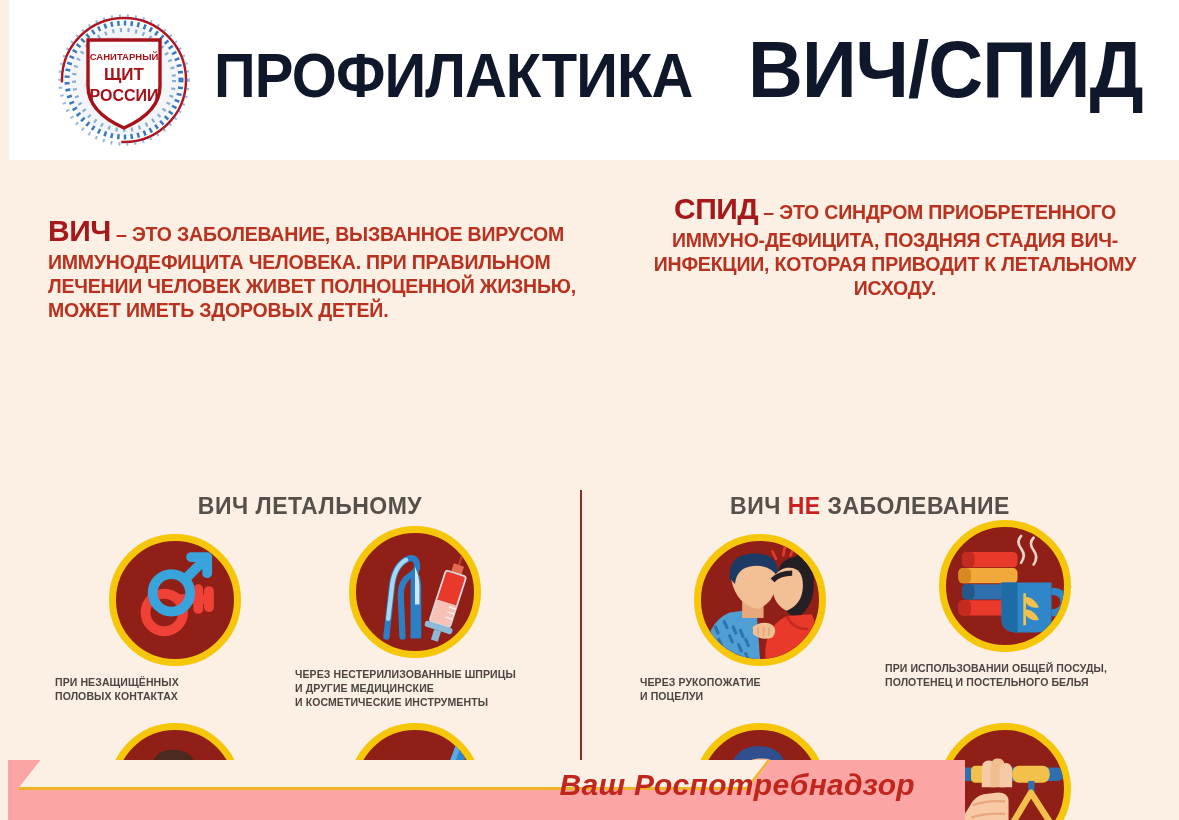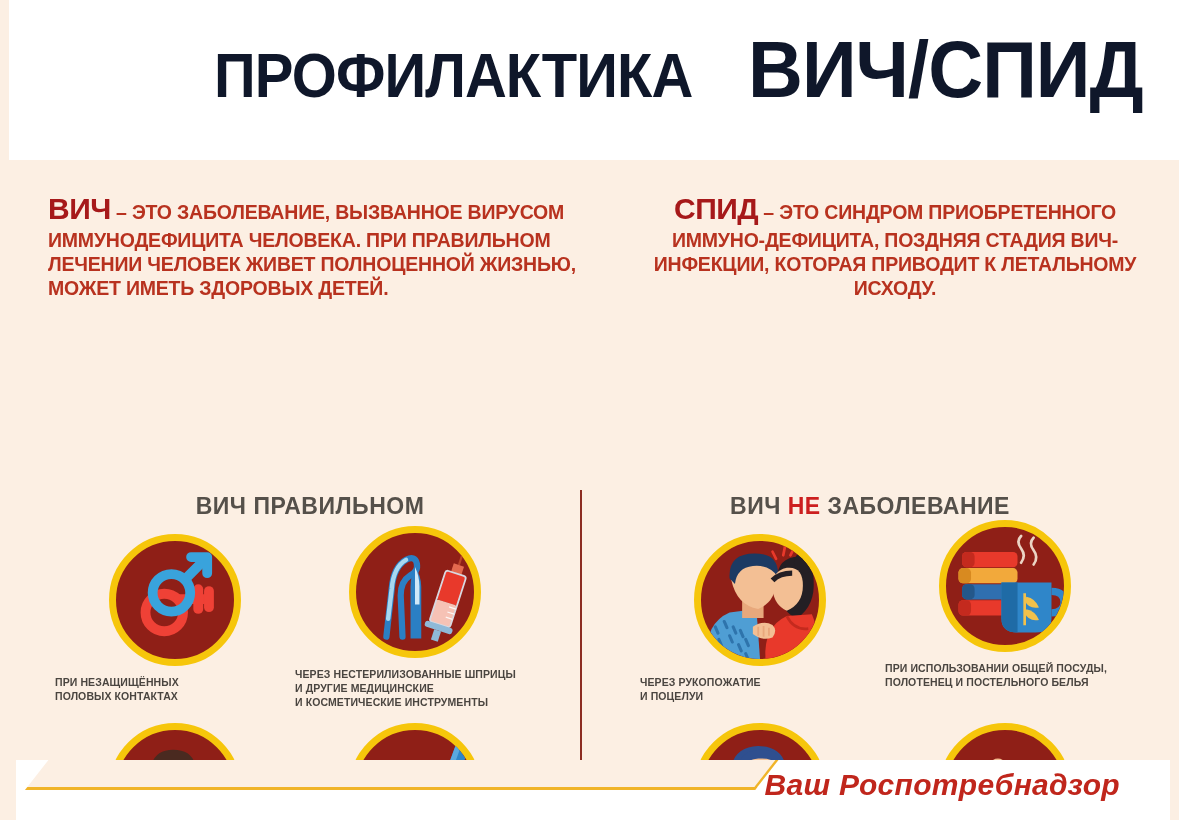--- a/index.html
+++ b/index.html
@@ -81,21 +81,21 @@
   }
 
   .intro {
     position: absolute;
     top: 30px;
     font-weight: bold;
     color: #b8321f;
     line-height: 1.25;
     text-transform: uppercase;
   }
-  .intro-left  { left: 48px;  width: 540px; }
+  .intro-left  { left: 48px;  width: 540px; margin-top: 22px; }
   .intro-right { left: 630px; width: 530px; text-align: center; }
 
   .intro .lead {
     color: #a6191a;
     font-size: 30px;
     font-weight: bold;
     letter-spacing: -0.5px;
   }
   .intro .txt {
     font-size: 19.5px;
@@ -164,23 +164,23 @@
   .c-l4 { left: 295px; top: 563px; }
   
   .c-r1 { left: 640px; top: 374px; }
   .c-r2 { left: 885px; top: 360px; }
   .c-r3 { left: 640px; top: 563px; }
   .c-r4 { left: 885px; top: 563px; }
 
   
   .footer {
     position: absolute;
-    left: 16px; top: 760px;
-    width: 1154px; height: 60px;
-    background: #ffffff;
+    left: 8px; top: 760px;
+    width: 957px; height: 60px;
+    background: #fca5a5;
   }
   .footer-band {
     position: absolute;
     left: 9px; top: 0;
     width: 730px; height: 30px;
     background: #fcefe3;
     border-bottom: 3px solid #f0b429;
     border-right: 3px solid #f0b429;
     transform: skewX(-38deg);
     transform-origin: bottom left;
@@ -197,39 +197,60 @@
   }
 </style>
 </head>
 <body>
 
 <div class="poster">
 
   <div class="header">
     <div class="header-accent-left"></div>
 
+    <div class="logo-wrap">
+      <svg viewBox="0 0 160 148" xmlns="http://www.w3.org/2000/svg">
+
+        <circle cx="80" cy="72" r="56" fill="#f4f5f7"></circle>
+        <path d="M52 34 q14 -8 26 -4 q-6 12 -18 16 z M100 40 q12 4 16 16 q-12 2 -20 -6 z
+                 M44 64 q16 2 22 14 q-14 8 -26 0 z M92 72 q14 -2 22 10 q-10 12 -24 6 z
+                 M60 96 q14 -4 22 6 q-8 12 -22 8 z" fill="#dfe3e8" opacity="0.85"></path>
+
+        <g>
+          <circle cx="80" cy="72" r="62" fill="none" stroke="#b5121b" stroke-width="2.4" stroke-dasharray="300 92" stroke-dashoffset="200"></circle>
+          <circle cx="80" cy="72" r="57" fill="none" stroke="#2e72bd" stroke-width="5" stroke-dasharray="2.5 4.2" opacity="0.95"></circle>
+          <circle cx="80" cy="72" r="50" fill="none" stroke="#2e72bd" stroke-width="4" stroke-dasharray="2.2 5.5" opacity="0.55"></circle>
+          <circle cx="80" cy="72" r="64" fill="none" stroke="#2e72bd" stroke-width="3.5" stroke-dasharray="2 6" opacity="0.5"></circle>
+        </g>
+
+        <path d="M44 32 H116 V78 Q116 104 80 120 Q44 104 44 78 Z" fill="#ffffff" stroke="#a7111a" stroke-width="3.4"></path>
+        <text x="80" y="52" text-anchor="middle" fill="#a7111a" font-family="Liberation Sans, sans-serif" font-size="9.5" font-weight="bold">САНИТАРНЫЙ</text>
+        <text x="80" y="72" text-anchor="middle" fill="#a7111a" font-family="Liberation Sans, sans-serif" font-size="17" font-weight="bold">ЩИТ</text>
+        <text x="80" y="93" text-anchor="middle" fill="#a7111a" font-family="Liberation Sans, sans-serif" font-size="16" font-weight="bold">РОССИИ</text>
+      </svg>
+    </div>
 
     <h1 class="title">
       <span class="title-small">ПРОФИЛАКТИКА</span>
       <span class="title-big">ВИЧ/СПИД</span>
     </h1>
   </div>
 
   <div class="body-area">
 
     <div class="intro intro-left">
       <span class="lead">ВИЧ</span><span class="txt"> – ЭТО ЗАБОЛЕВАНИЕ, ВЫЗВАННОЕ ВИРУСОМ ИММУНОДЕФИЦИТА ЧЕЛОВЕКА. ПРИ ПРАВИЛЬНОМ ЛЕЧЕНИИ ЧЕЛОВЕК ЖИВЕТ ПОЛНОЦЕННОЙ ЖИЗНЬЮ, МОЖЕТ ИМЕТЬ ЗДОРОВЫХ ДЕТЕЙ.</span>
     </div>
 
     <div class="intro intro-right">
       <span class="lead">СПИД</span><span class="txt"> – ЭТО СИНДРОМ ПРИОБРЕТЕННОГО ИММУНО-ДЕФИЦИТА, ПОЗДНЯЯ СТАДИЯ ВИЧ-ИНФЕКЦИИ, КОТОРАЯ ПРИВОДИТ К ЛЕТАЛЬНОМУ ИСХОДУ.</span>
     </div>
 
     <div class="sec-head sec-head-left">
-      <span>ВИЧ ПРАВИЛЬНОМ</span>
+      <span>ВИЧ ЛЕТАЛЬНОМУ</span>
     </div>
     <div class="sec-head sec-head-right">
       <span>ВИЧ </span><span class="neg">НЕ</span><span> ЗАБОЛЕВАНИЕ</span>
     </div>
 
     <div class="divider"></div>
 
     <div class="cell c-l1">
       <div class="badge">
         <svg viewBox="0 0 132 132">

